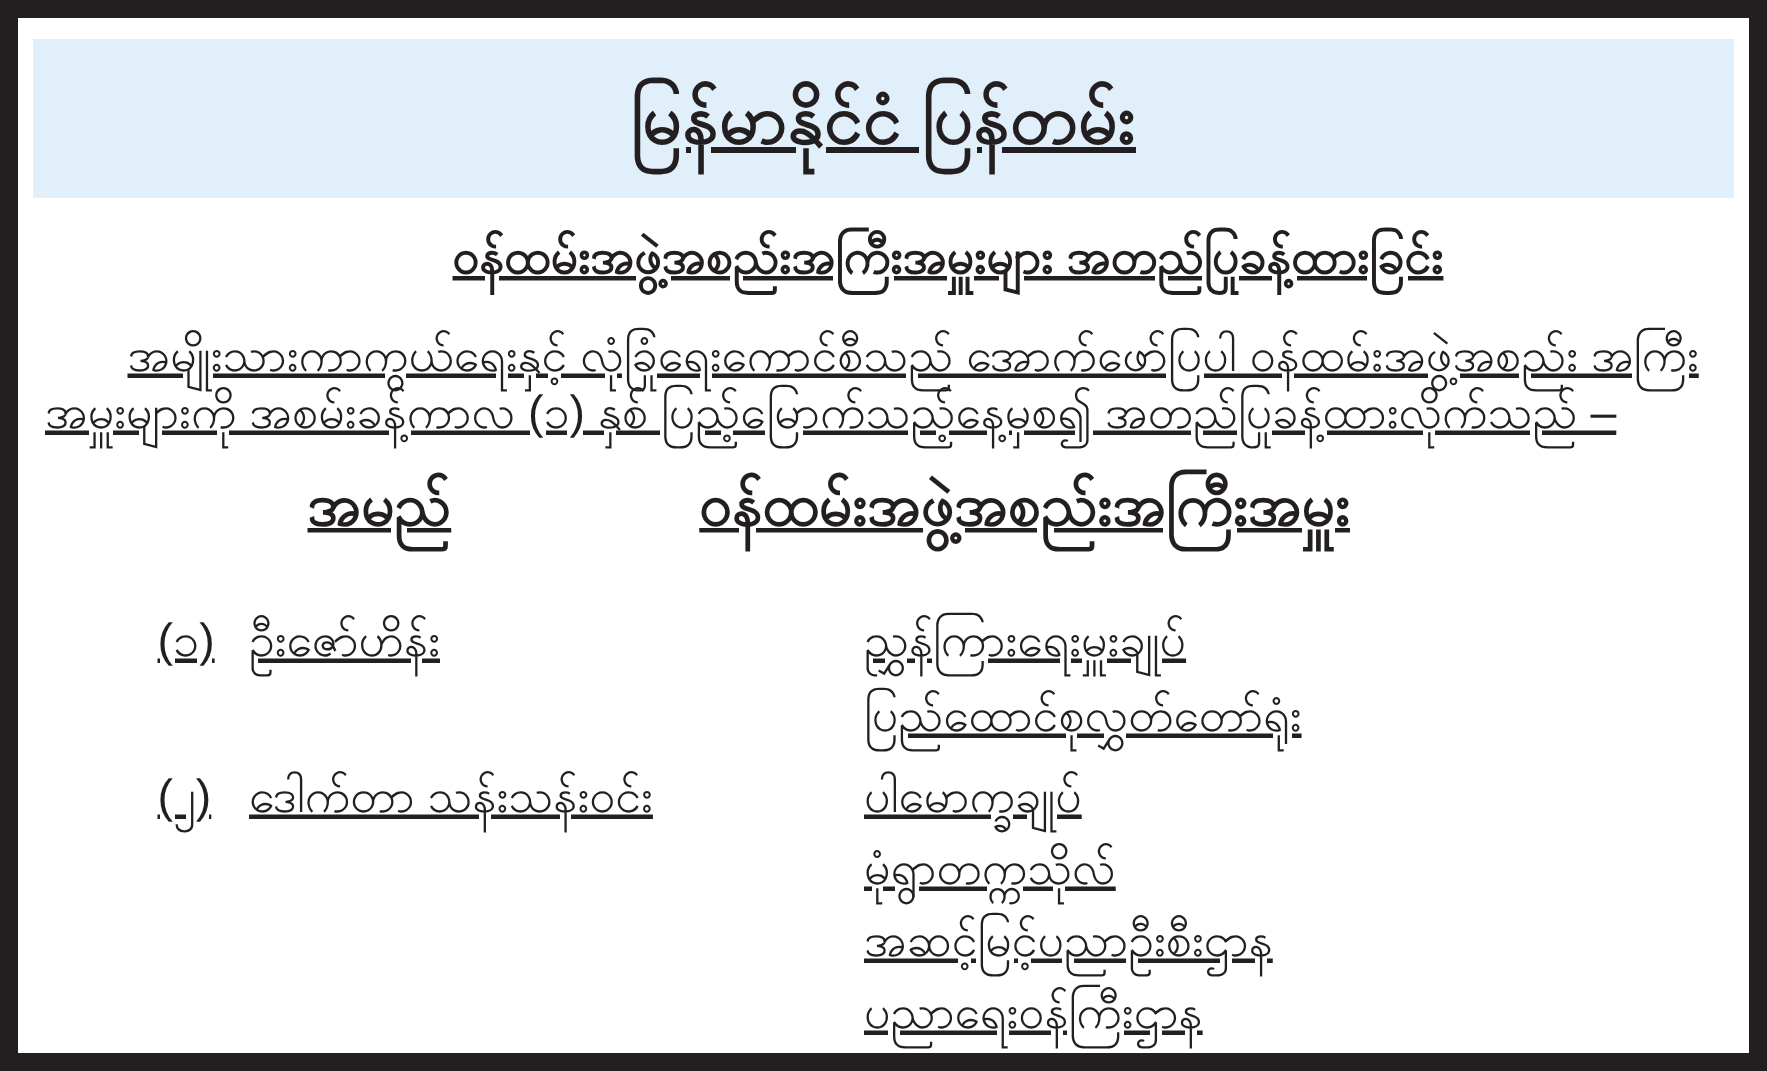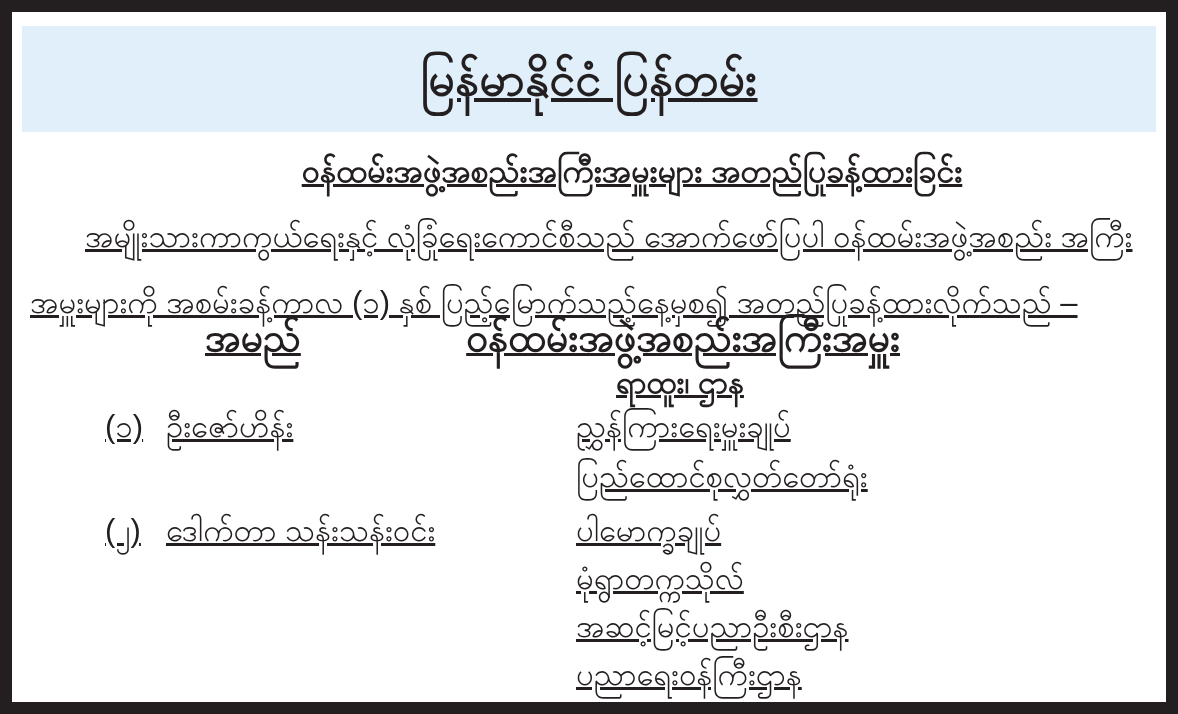--- a/index.html
+++ b/index.html
@@ -39,21 +39,21 @@
     line-height:1.2;
     margin-left:43px;
   }
   .body-line{
     position:absolute;
     font-size:31px;font-weight:normal;
     white-space:nowrap;
     line-height:1.2;
   }
   .body-line-1{left:73px;top:206px;}
-  .body-line-2{left:18px;top:272px;}
+  .body-line-2{left:18px;top:244px;}
   .col-header{
     position:absolute;
     font-size:39px;font-weight:bold;
     white-space:nowrap;line-height:1.2;
   }
   .col-header-name{left:193px;top:303px;}
   .col-header-org{left:448px;top:303px;width:440px;text-align:right;}
   .col-subheader{
     position:absolute;left:448px;top:352px;width:440px;
     text-align:center;
@@ -87,21 +87,20 @@
   <div class="doc-subtitle">ဝန်ထမ်းအဖွဲ့အစည်းအကြီးအမှူးများ အတည်ပြုခန့်ထားခြင်း</div>
 
   <div class="body-line body-line-1">အမျိုးသားကာကွယ်ရေးနှင့် လုံခြုံရေးကောင်စီသည် အောက်ဖော်ပြပါ ဝန်ထမ်းအဖွဲ့အစည်း အကြီး</div>
 
   <div class="body-line body-line-2">အမှူးများကို အစမ်းခန့်ကာလ (၁) နှစ် ပြည့်မြောက်သည့်နေ့မှစ၍ အတည်ပြုခန့်ထားလိုက်သည် –</div>
 
   <div class="col-header col-header-name">အမည်</div>
 
   <div class="col-header col-header-org">ဝန်ထမ်းအဖွဲ့အစည်းအကြီးအမှူး</div>
 
-  <div class="col-subheader">ရာထူး၊ ဌာန</div>
 
   <div class="cell row-number y1">(၁)</div>
   <div class="cell row-name y1">ဦးဇော်ဟိန်း</div>
   <div class="cell row-pos y1">ညွှန်ကြားရေးမှူးချုပ်</div>
   <div class="cell row-pos y2">ပြည်ထောင်စုလွှတ်တော်ရုံး</div>
 
   <div class="cell row-number y3">(၂)</div>
   <div class="cell row-name y3">ဒေါက်တာ သန်းသန်းဝင်း</div>
   <div class="cell row-pos y3">ပါမောက္ခချုပ်</div>
   <div class="cell row-pos y4">မုံရွာတက္ကသိုလ်</div>

